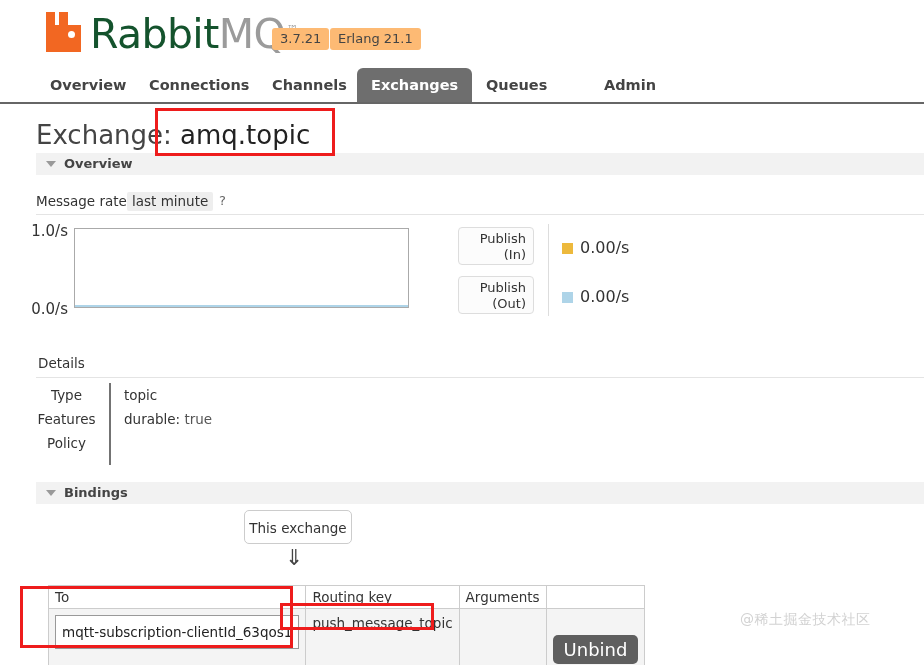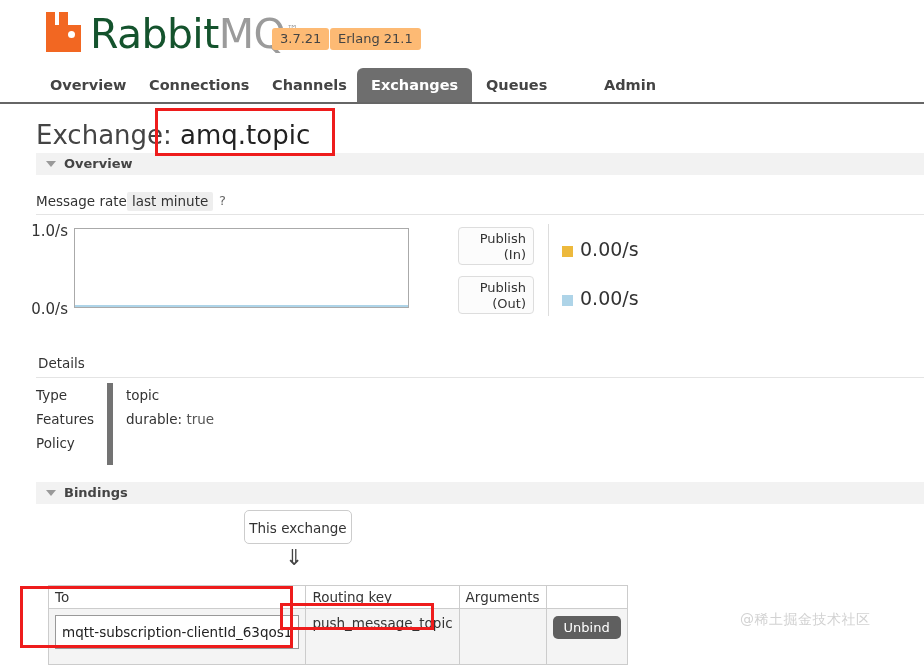--- a/index.html
+++ b/index.html
@@ -233,21 +233,21 @@
   .pub-out { left: 458px; top: 276px; }
   .legend-div {
     position: absolute;
     left: 548px; top: 224px;
     width: 1px; height: 92px;
     background: #dddddd;
   }
   .legend-row {
     position: absolute;
     left: 562px;
-    font-size: 19px;
+    font-size: 16px;
     color: #333333;
     white-space: nowrap;
   }
   .legend-in  { top: 238px; }
   .legend-out { top: 287px; }
   .swatch {
     display: inline-block;
     width: 11px; height: 11px;
     margin-right: 7px;
     vertical-align: -1px;
@@ -267,27 +267,27 @@
     background: #e4e4e4;
   }
   .details-table {
     position: absolute;
     left: 36px; top: 383px;
     font-size: 13.5px;
     color: #333333;
     border-collapse: collapse;
   }
   .details-table th {
-    text-align: left;
+    text-align: center;
     font-weight: normal;
     color: #333333;
     padding: 4px 12px 4px 0;
     vertical-align: top;
     width: 74px;
-    border-right: 6px solid #737373;
+    border-right: 2px solid #737373;
   }
   .details-table td {
     padding: 4px 0 4px 13px;
     vertical-align: top;
     white-space: nowrap;
   }
   .details-table tr.policy-row th,
   .details-table tr.policy-row td { height: 34px; }
   .feat-key { color: #333333; }
   .feat-val { color: #555555; }
@@ -351,25 +351,25 @@
     font-size: 13.5px;
     color: #222222;
     text-align: center;
     white-space: nowrap;
   }
   .rk-text { color: #333333; }
   .unbind-btn {
     display: inline-block;
     background: #5f5f5f;
     color: #ffffff;
-    font-size: 13px;
+    font-size: 18px;
     padding: 4px 11px;
     border-radius: 5px;
     cursor: pointer;
-    margin-top: 1px;
+    margin-top: 20px;
   }
 
   
   .annot {
     position: absolute;
     border: 3px solid #ee1c1c;
     pointer-events: none;
   }
   .annot-title { left: 155px; top: 108px;  width: 180px; height: 48px; }
   .annot-to    { left: 20px;  top: 586px;  width: 273px; height: 62px; }

